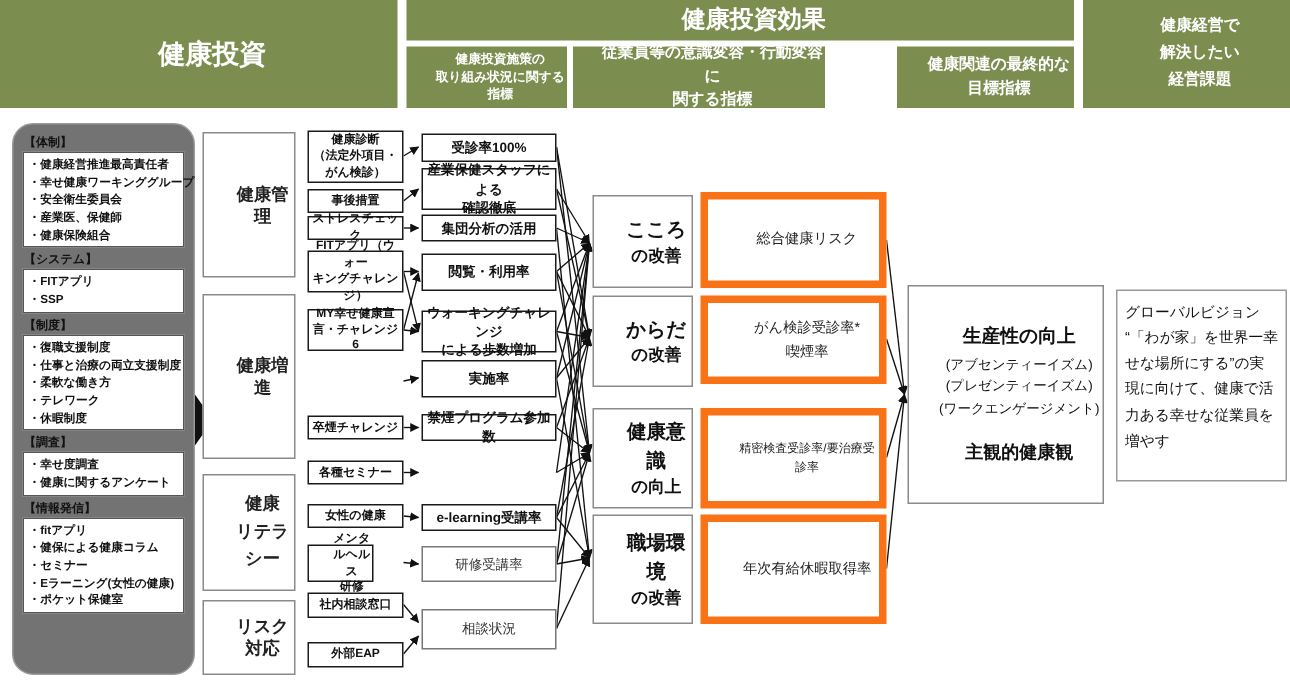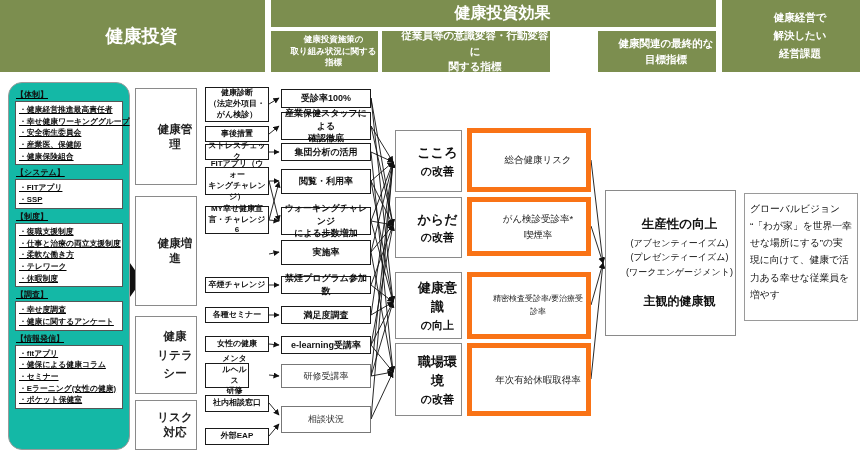--- a/index.html
+++ b/index.html
@@ -10,21 +10,21 @@
   .pre{white-space:pre-line;}
   .hdr{background:#7c8e4f;color:#fff;font-weight:bold;}
   .cat{border:1px solid #8a8a8a;background:#fff;font-weight:bold;font-size:11.5px;color:#222;}
   .mbox{border:1.5px solid #1a1a1a;background:#fff;font-weight:bold;font-size:8px;line-height:1.35;color:#111;padding:1px;}
   .ibox{border:1.5px solid #1a1a1a;background:#fff;font-weight:bold;font-size:9px;line-height:1.4;color:#111;padding:1px;}
   .ibox.thin{border:1px solid #777;font-weight:normal;font-size:9px;color:#333;}
   .obox{border:1px solid #8a8a8a;background:#fff;color:#111;flex-direction:column;line-height:1.5;}
   .obox .big{font-weight:bold;font-size:13px;}
   .obox .suf{font-size:11px;font-weight:bold;}
   .metric{border:5px solid #f97316;background:#fff;font-size:9.5px;color:#222;line-height:1.6;}
-  .sidebar{left:8px;top:82px;width:122px;height:368px;background:#14b8a6;border:1px solid #9a9a9a;border-radius:14px;padding:5px 6px 4px 6px;text-decoration:underline;}
+  .sidebar{left:8px;top:82px;width:122px;height:368px;background:#737373;border:1px solid #9a9a9a;border-radius:14px;padding:5px 6px 4px 6px;}
   .sec-title{font-weight:bold;font-size:8px;color:#111;margin:1px 0 1px 1px;}
   .sec-box{background:#fff;border:1px solid #555;padding:2px 2px 2px 3px;margin-bottom:2px;}
   .sec-item{font-weight:bold;font-size:7.8px;line-height:1.5;color:#111;white-space:nowrap;}
   .footnote{font-size:7.5px;color:#222;}
   .vision{border:1px solid #9a9a9a;background:#fff;font-size:9.8px;line-height:1.75;color:#111;padding:6px 5px;}
   .goal{border:1px solid #8a8a8a;background:#fff;flex-direction:column;color:#111;}
   .goal .t{font-weight:bold;font-size:12.5px;margin-bottom:3px;}
   .goal .l{font-size:9px;line-height:1.6;}
   .goal .s{font-weight:bold;font-size:12px;margin-top:14px;}
   svg.lines{position:absolute;left:0;top:0;pointer-events:none;}
@@ -169,21 +169,20 @@
 
   <div class="abs ibox ctr pre" style="left:281px;top:89px;width:90px;height:19px;">受診率100%</div>
   <div class="abs ibox ctr pre" style="left:281px;top:112px;width:90px;height:28px;">産業保健スタッフによる
 確認徹底</div>
   <div class="abs ibox ctr pre" style="left:281px;top:143px;width:90px;height:18px;">集団分析の活用</div>
   <div class="abs ibox ctr pre" style="left:281px;top:169px;width:90px;height:25px;">閲覧・利用率</div>
   <div class="abs ibox ctr pre" style="left:281px;top:207px;width:90px;height:28px;">ウォーキングチャレンジ
 による歩数増加</div>
   <div class="abs ibox ctr pre" style="left:281px;top:240px;width:90px;height:25px;">実施率</div>
   <div class="abs ibox ctr pre" style="left:281px;top:276px;width:90px;height:18px;">禁煙プログラム参加数</div>
-  <div class="abs ibox ctr pre" style="left:281px;top:306px;width:90px;height:18px;">満足度調査</div>
   <div class="abs ibox ctr pre" style="left:281px;top:336px;width:90px;height:18px;">e-learning受講率</div>
   <div class="abs ibox thin ctr pre" style="left:281px;top:364px;width:90px;height:24px;">研修受講率</div>
   <div class="abs ibox thin ctr pre" style="left:281px;top:406px;width:90px;height:27px;">相談状況</div>
 
   <div class="abs obox ctr" style="left:395px;top:130px;width:67px;height:62px;">
     <span class="big">こころ</span>
     <span class="suf">の改善</span>
   </div>
   <div class="abs obox ctr" style="left:395px;top:197px;width:67px;height:61px;">
     <span class="big">からだ</span>

